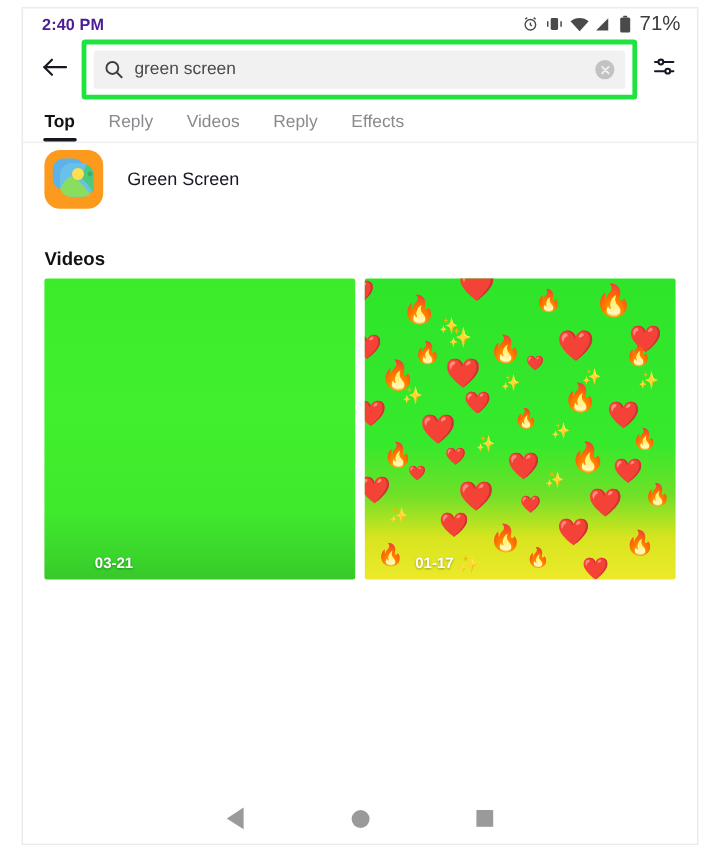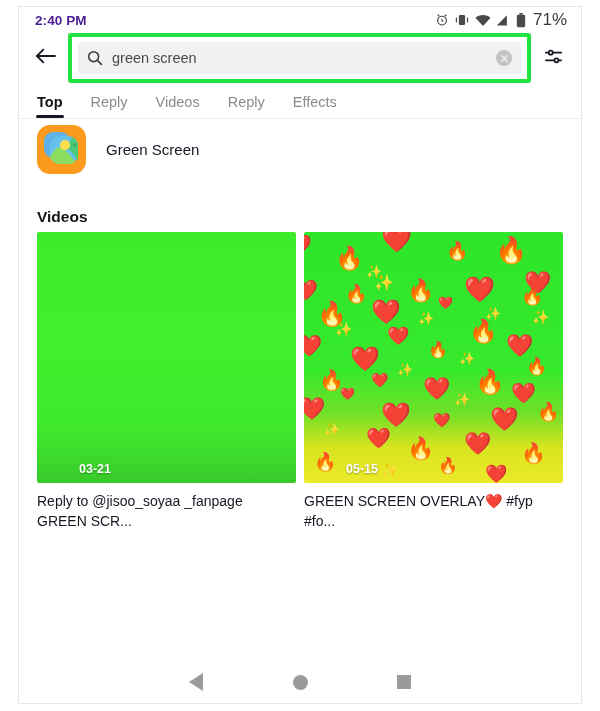--- a/index.html
+++ b/index.html
@@ -372,21 +372,20 @@
 
 
     <div class="section-title" style="padding-top:28px;">Videos</div>
 
     <div class="videos-grid">
 
       <div class="video-card">
         <div class="thumb thumb-green">
           <span class="thumb-date">03-21</span>
         </div>
-        <div class="video-caption">Reply to @jisoo_soyaa _fanpage GREEN SCR...</div>
       </div>
 
       <div class="video-card">
         <div class="thumb thumb-emoji">
           <div class="emoji-layer">
             <span style="left:-6%;top:1%;font-size:19px;">❤️</span>
             <span style="left:30%;top:-2%;font-size:25px;">❤️</span>
             <span style="left:12%;top:6%;font-size:23px;">🔥</span>
             <span style="left:55%;top:4%;font-size:18px;">🔥</span>
             <span style="left:74%;top:2%;font-size:26px;">🔥</span>
@@ -429,23 +428,22 @@
             <span style="left:8%;top:76%;font-size:13px;">✨</span>
             <span style="left:24%;top:78%;font-size:20px;">❤️</span>
             <span style="left:62%;top:80%;font-size:22px;">❤️</span>
             <span style="left:40%;top:82%;font-size:22px;">🔥</span>
             <span style="left:84%;top:84%;font-size:20px;">🔥</span>
             <span style="left:4%;top:88%;font-size:18px;">🔥</span>
             <span style="left:52%;top:90%;font-size:16px;">🔥</span>
             <span style="left:30%;top:92%;font-size:14px;">✨</span>
             <span style="left:70%;top:93%;font-size:18px;">❤️</span>
           </div>
-          <span class="thumb-date">05-15</span>
+          <span class="thumb-date">01-17</span>
         </div>
-        <div class="video-caption">GREEN SCREEN OVERLAY❤️ #fyp #fo...</div>
       </div>
 
     </div>
 
     <div class="nav-bar">
       <div class="nav-item">
         <span class="nav-back"></span>
       </div>
       <div class="nav-item">
         <span class="nav-home"></span>

